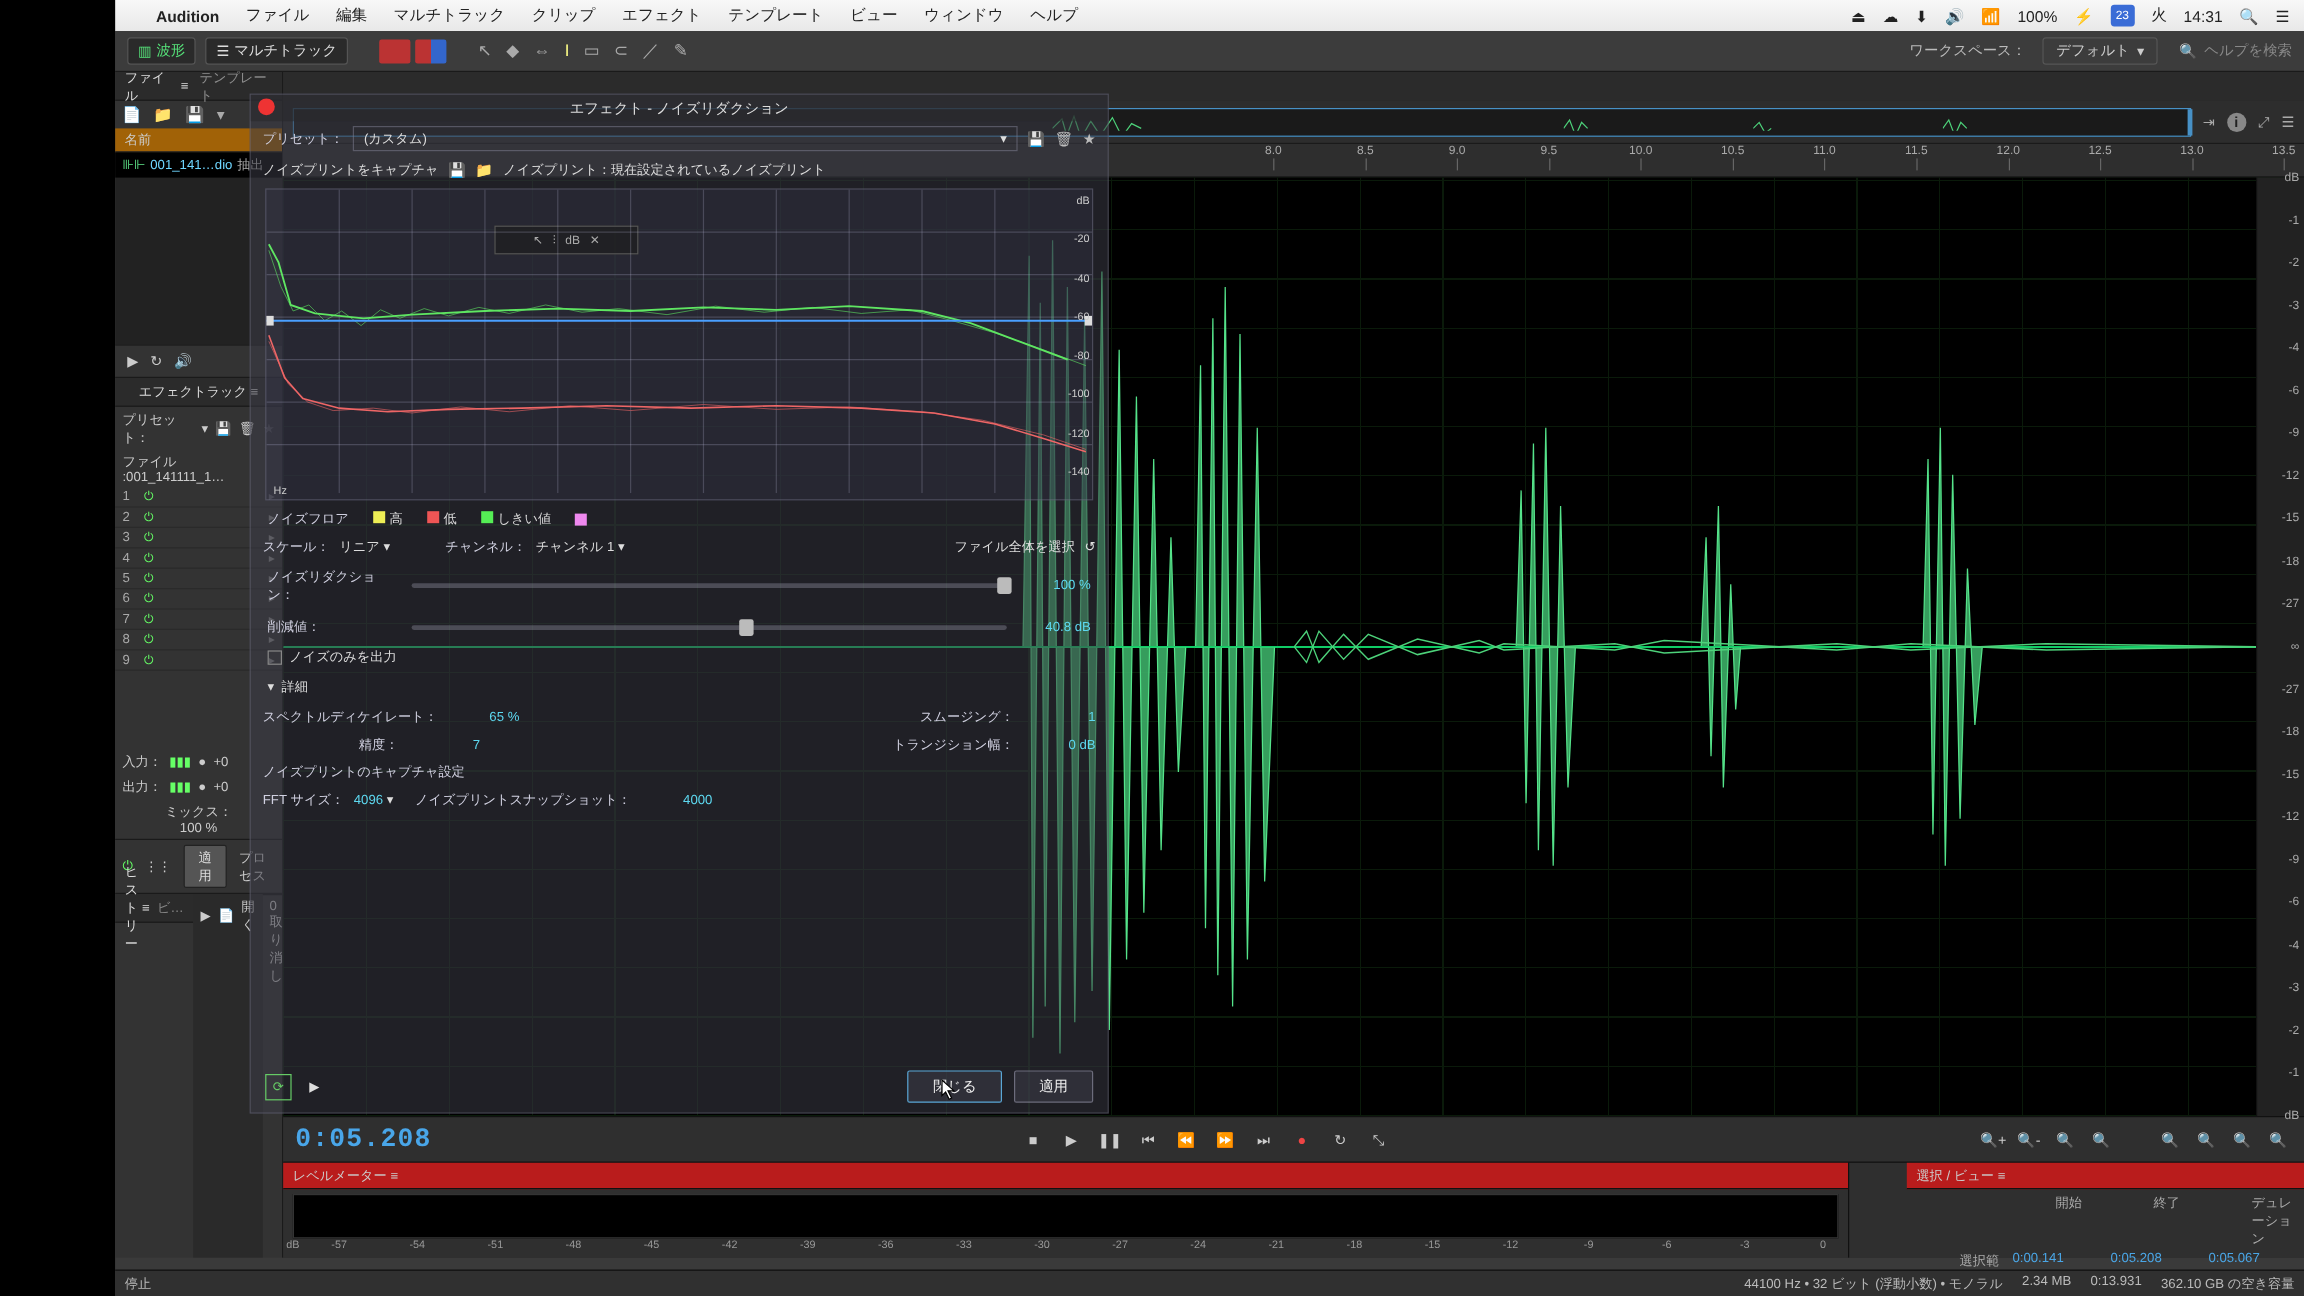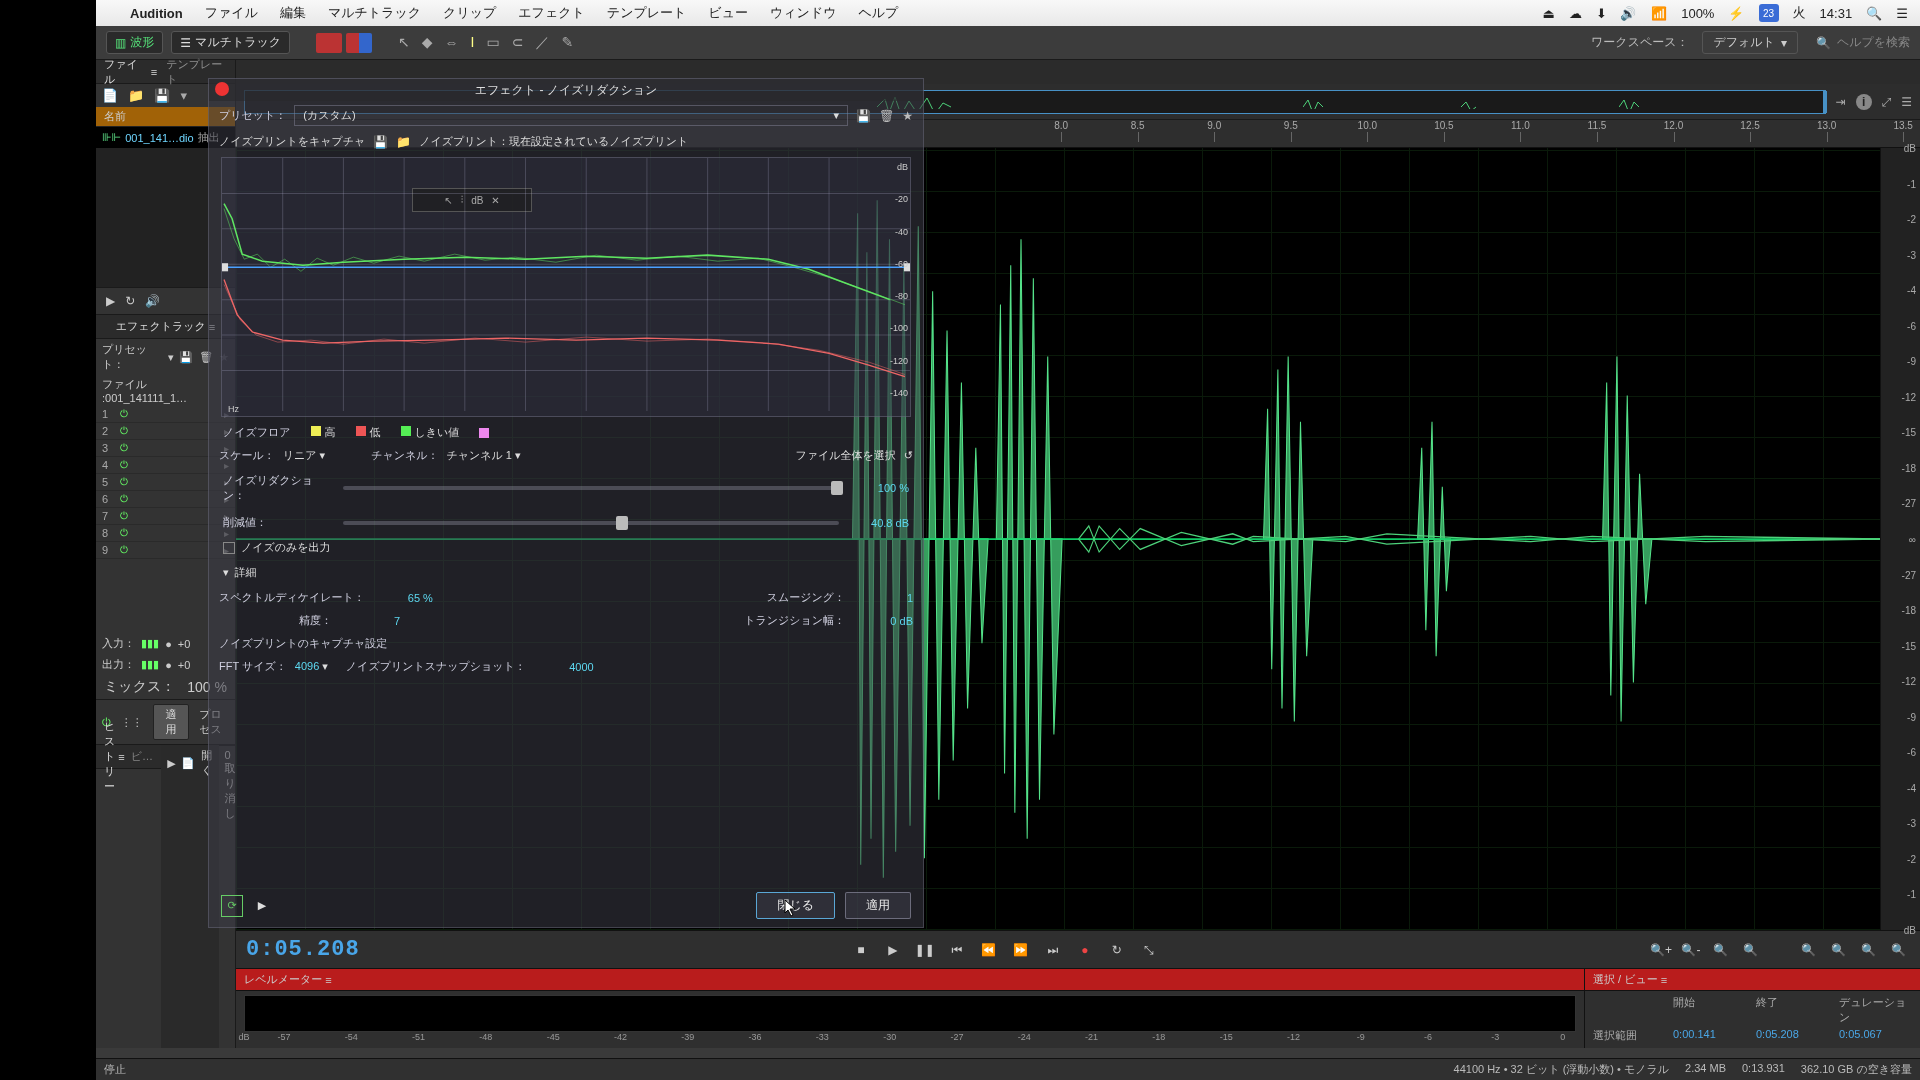--- a/index.html
+++ b/index.html
@@ -42,21 +42,21 @@
 .effect-rack { height:430px; border-top:1px solid #1a1a1a; display:flex; flex-direction:column; }
 .preset-row { display:flex; align-items:center; gap:6px; padding:3px 6px; font-size:11px; color:#ccc; }
 .file-line { padding:2px 6px; font-size:11px; }
 .slots { flex:1; }
 .slot { display:flex; align-items:center; gap:6px; padding:2px 6px; font-size:11px; border-bottom:1px solid #2a2a2a; }
 .slot .num { width:12px; color:#aaa; }
 .slot .power { color:#6f6; font-size:10px; }
 .slot .expand { margin-left:auto; color:#888; font-size:10px; }
 .io-row { display:flex; align-items:center; gap:6px; padding:3px 6px; font-size:11px; }
 .io-row .bars { color:#6f6; }
-.mix-row { display:flex; align-items:center; justify-content:space-between; padding:3px 8px; font-size:14px; }
+.mix-row { display:flex; align-items:center; padding:3px 8px; font-size:11px;flex-direction:column; }
 .rack-bottom { display:flex; align-items:center; gap:10px; padding:4px 6px; border-top:1px solid #1a1a1a; font-size:11px; }
 .rack-bottom button { background:#555; border:1px solid #222; color:#ddd; font-size:11px; padding:2px 10px; border-radius:2px; }
 
 
 .history-panel { flex:1; border-top:1px solid #1a1a1a; min-height:0; display:flex; flex-direction:row; }
 .history-body { flex:1; background:#2a2a2a; }
 .hist-row { display:flex; align-items:center; gap:6px; padding:3px 6px; font-size:11px; }
 .hist-footer { display:flex; justify-content:space-between; padding:3px 6px; font-size:11px; border-top:1px solid #1a1a1a; }
 
 
@@ -94,23 +94,23 @@
 .transport-btns .rec { color:#e44; }
 .zoom-btns { display:flex; gap:8px; }
 
 
 .level-row { height:80px; background:#2f2f2f; border-top:1px solid #111; display:flex; }
 .level-main { flex:1; display:flex; flex-direction:column; }
 .lm-header { height:22px; background:#b91c1c; display:flex; align-items:center; padding:0 8px; font-size:11px; border-bottom:1px solid #111; }
 .meter-canvas { flex:1; background:#000; margin:4px 8px 0 8px; border:1px solid #333; position:relative; }
 .meter-ruler { height:16px; position:relative; font-size:9px; color:#999; margin:0 8px; }
 .meter-ruler span { position:absolute; transform:translateX(-50%); }
-.sel-view { width:336px; border-left:1px solid #111; }
+.sel-view { width:380px; border-left:1px solid #111;padding-left:48px; }
 .sel-grid { display:grid; grid-template-columns:70px 1fr 1fr 1fr; font-size:11px; padding:4px 8px; gap:3px 10px; }
-.sel-grid .hdr { color:#aaa; }
+.sel-grid .hdr { color:#aaa;margin-left:36px; }
 .sel-grid .val { color:#4aa6e6; }
 
 
 .statusbar { position:absolute; left:0; right:0; bottom:0; height:22px; background:#303030; display:flex; align-items:center; padding:0 8px; font-size:11px; color:#bbb; border-top:1px solid #111; }
 .statusbar .right { margin-left:auto; display:flex; gap:16px; }
 
 
 .dialog { position:absolute; left:112px; top:52px; width:716px; height:850px; background:rgba(58,58,70,0.55); border:1px solid rgba(120,120,140,0.4); backdrop-filter:none; font-size:11px; color:#ddd; }
 .dlg-title { height:22px; display:flex; align-items:center; justify-content:center; background:rgba(40,40,44,0.6); font-size:12px; }
 .dlg-rec { position:absolute; left:6px; top:3px; width:14px; height:14px; background:#e33; border-radius:50%; }

